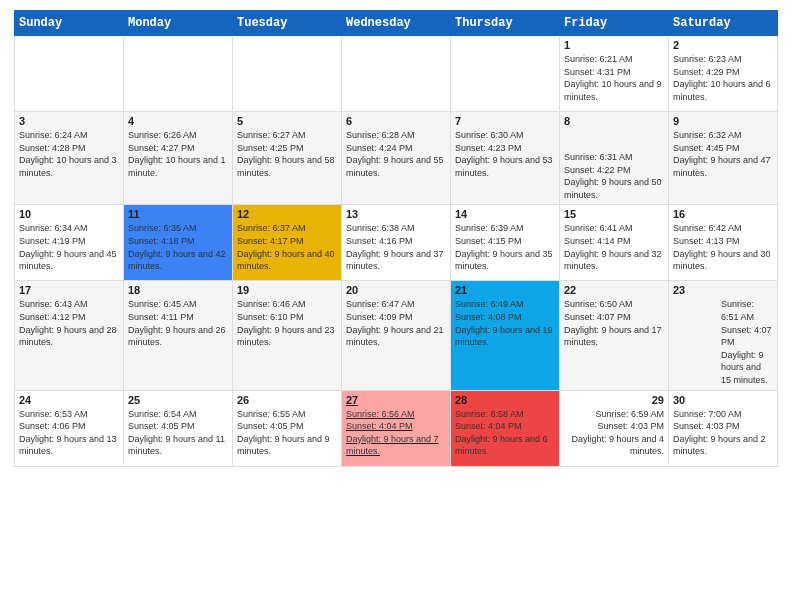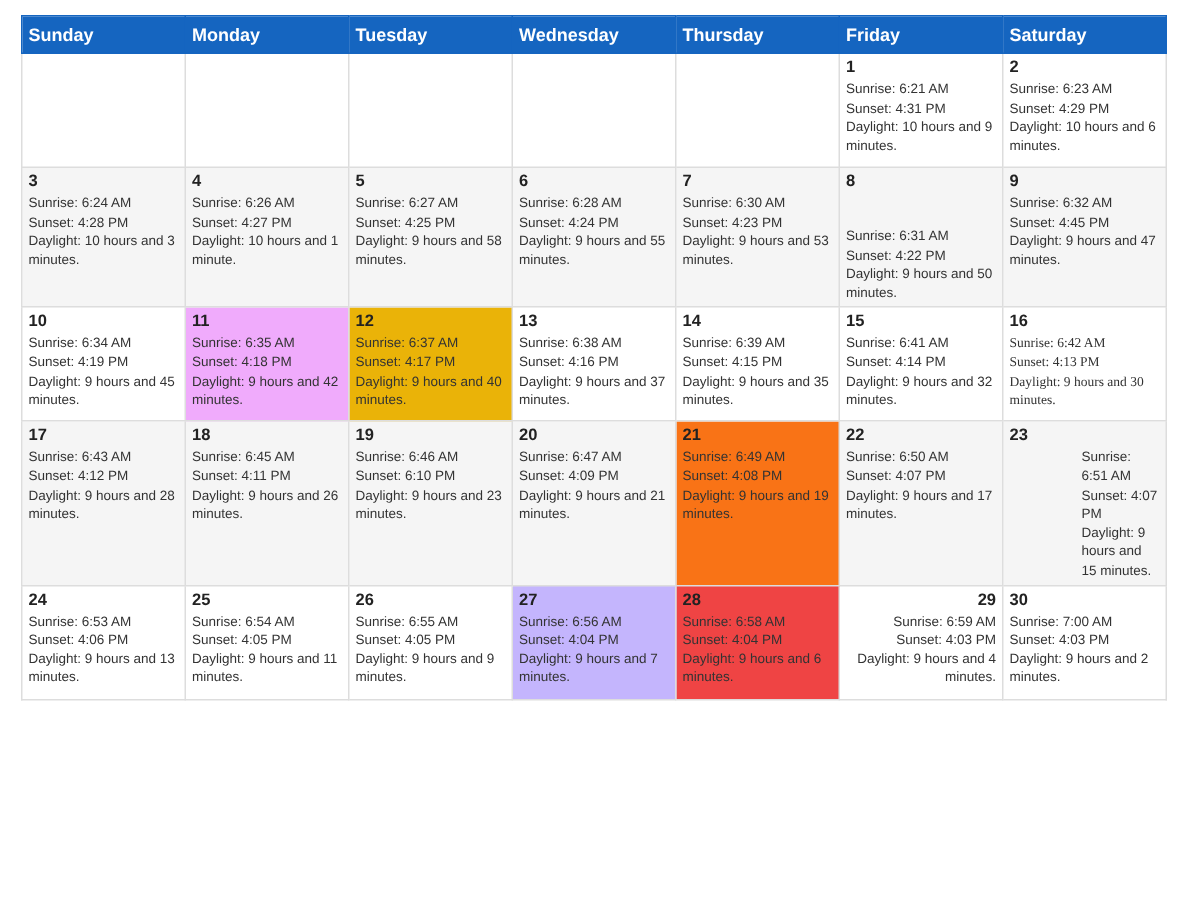--- a/index.html
+++ b/index.html
@@ -46,20 +46,21 @@
     thead tr {
       background: #1565c0;
     }
     thead th {
       color: #fff;
       font-size: 12px;
       font-weight: bold;
       padding: 5px 4px;
       text-align: left;
       border: 1px solid #1565c0;
+      font-family: Liberation Mono, monospace;
     }
     tbody tr {
       border-bottom: 1px solid #ccc;
     }
     tbody td {
       vertical-align: top;
       padding: 3px 4px 3px 4px;
       font-size: 9.5px;
       color: #222;
       border: 1px solid #ddd;
@@ -167,21 +168,21 @@
 Daylight: 9 hours and 47 minutes.</div>
           </td>
         </tr>
         <tr>
           <td style="background: rgb(255, 255, 255);">
             <span class="day-num">10</span>
             <div class="day-info" style="white-space: pre-line;">Sunrise: 6:34 AM
 Sunset: 4:19 PM
 Daylight: 9 hours and 45 minutes.</div>
           </td>
-          <td style="background: #f0abfc; margin-left: 32px;">
+          <td style="background: #3b82f6; margin-left: 32px;">
             <span class="day-num">11</span>
             <div class="day-info" style="white-space: pre-line;">Sunrise: 6:35 AM
 Sunset: 4:18 PM
 Daylight: 9 hours and 42 minutes.</div>
           </td>
           <td style="background: #eab308;">
             <span class="day-num">12</span>
             <div class="day-info" style="white-space: pre-line;">Sunrise: 6:37 AM
 Sunset: 4:17 PM
 Daylight: 9 hours and 40 minutes.</div>
@@ -199,21 +200,21 @@
 Daylight: 9 hours and 35 minutes.</div>
           </td>
           <td style="background: rgb(255, 255, 255);">
             <span class="day-num">15</span>
             <div class="day-info" style="white-space: pre-line;">Sunrise: 6:41 AM
 Sunset: 4:14 PM
 Daylight: 9 hours and 32 minutes.</div>
           </td>
           <td style="background: rgb(255, 255, 255);">
             <span class="day-num">16</span>
-            <div class="day-info" style="white-space: pre-line; font-family: Liberation Serif, serif;">Sunrise: 6:42 AM
+            <div class="day-info" style="white-space: pre-line;">Sunrise: 6:42 AM
 Sunset: 4:13 PM
 Daylight: 9 hours and 30 minutes.</div>
           </td>
         </tr>
         <tr>
           <td style="background: rgb(245, 245, 245);">
             <span class="day-num">17</span>
             <div class="day-info" style="white-space: pre-line;">Sunrise: 6:43 AM
 Sunset: 4:12 PM
 Daylight: 9 hours and 28 minutes.</div>
@@ -229,21 +230,21 @@
             <div class="day-info" style="white-space: pre-line;">Sunrise: 6:46 AM
 Sunset: 6:10 PM
 Daylight: 9 hours and 23 minutes.</div>
           </td>
           <td style="background: rgb(245, 245, 245);">
             <span class="day-num">20</span>
             <div class="day-info" style="white-space: pre-line;">Sunrise: 6:47 AM
 Sunset: 4:09 PM
 Daylight: 9 hours and 21 minutes.</div>
           </td>
-          <td style="background: #f97316;">
+          <td style="background: #0ea5e9;">
             <span class="day-num">21</span>
             <div class="day-info" style="white-space: pre-line;">Sunrise: 6:49 AM
 Sunset: 4:08 PM
 Daylight: 9 hours and 19 minutes.</div>
           </td>
           <td style="background: rgb(245, 245, 245);">
             <span class="day-num">22</span>
             <div class="day-info" style="white-space: pre-line;">Sunrise: 6:50 AM
 Sunset: 4:07 PM
 Daylight: 9 hours and 17 minutes.</div>
@@ -267,21 +268,21 @@
             <div class="day-info" style="white-space: pre-line;">Sunrise: 6:54 AM
 Sunset: 4:05 PM
 Daylight: 9 hours and 11 minutes.</div>
           </td>
           <td style="background: rgb(255, 255, 255);">
             <span class="day-num">26</span>
             <div class="day-info" style="white-space: pre-line;">Sunrise: 6:55 AM
 Sunset: 4:05 PM
 Daylight: 9 hours and 9 minutes.</div>
           </td>
-          <td style="background: #c4b5fd;">
+          <td style="background: #fca5a5; text-decoration: underline;">
             <span class="day-num">27</span>
             <div class="day-info" style="white-space: pre-line;">Sunrise: 6:56 AM
 Sunset: 4:04 PM
 Daylight: 9 hours and 7 minutes.</div>
           </td>
           <td style="background: #ef4444;">
             <span class="day-num">28</span>
             <div class="day-info" style="white-space: pre-line;">Sunrise: 6:58 AM
 Sunset: 4:04 PM
 Daylight: 9 hours and 6 minutes.</div>

